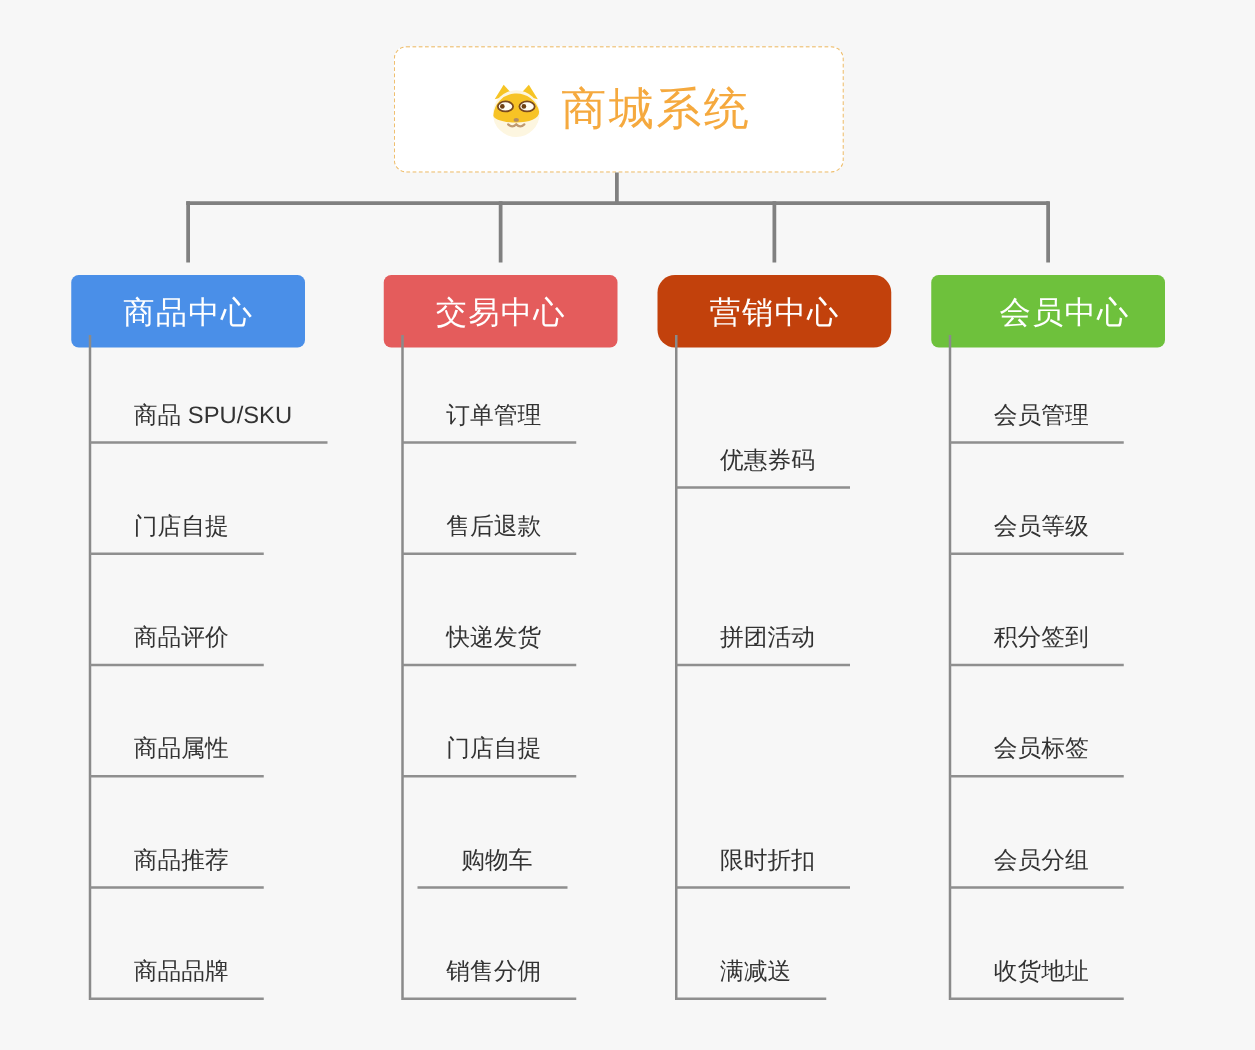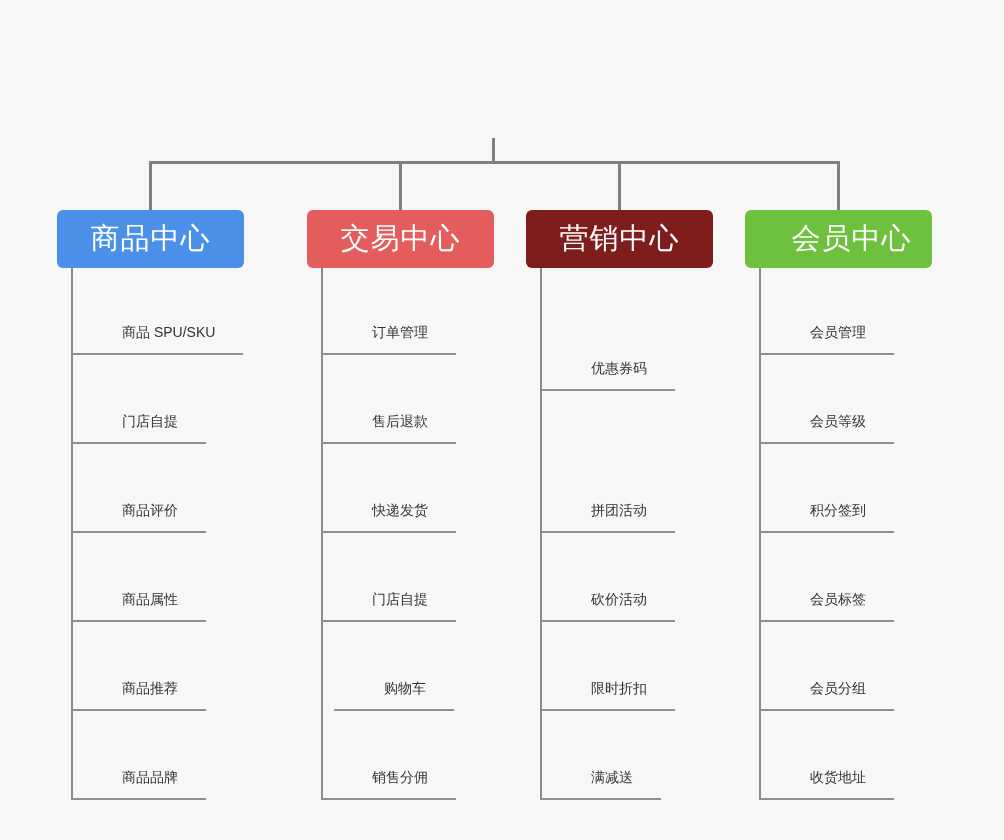--- a/index.html
+++ b/index.html
@@ -33,65 +33,80 @@
     color:#f5a93e;
     letter-spacing:2px;
     white-space:nowrap;
   }
   .doge{width:48px;height:46px;flex:0 0 auto;}
   
   .conn{position:absolute;background:#808080;}
   
   .branch{
     position:absolute;
-    top:210px;
+    top:220px;
     width:187px; height:58px;
     border-radius:6px;
     display:flex;
     align-items:center;
     justify-content:center;
     color:#ffffff;
-    font-size:29px;
+    font-size:25px;
     letter-spacing:1px;
     box-sizing:border-box;
     cursor:default;
   }
   .branch.b0{left:57px; background:#4a8fe8;}
   .branch.b1{left:307px;background:#e45c5c;}
-  .branch.b2{left:526px;background:#7f1d1d;}
+  .branch.b2{left:526px;background:#c2410c;border-radius:14px;}
   .branch.b3{left:745px;background:#6ec13c;padding-left:26px;}
   
   .spine{
     position:absolute;
     top:268px;
     width:2px;
     height:532px;
     background:#8a8a8a;
   }
   .spine.s0{left:71px;}
   .spine.s1{left:321px;}
   .spine.s2{left:540px;}
   .spine.s3{left:759px;}
   
   .leaf{
     position:absolute;
-    font-size:14px;
+    font-size:19px;
     line-height:29px;
     color:#333333;
-    padding:0 28px 6px 50px;
+    padding:0 28px 6px 35px;
     border-bottom:2px solid #8f8f8f;
     white-space:nowrap;
     cursor:default;
   }
 </style>
 </head>
 <body>
 
 <div class="canvas">
 
+  <div class="root-node">
+    <svg class="doge" viewBox="0 0 64 64" aria-hidden="true">
+      <path d="M8 20 L18 4 L28 15 Z" fill="#f6c424"></path>
+      <path d="M56 20 L46 4 L36 15 Z" fill="#f6c424"></path>
+      <circle cx="32" cy="36" r="26" fill="#fdf6e0"></circle>
+      <path d="M6.5 38 a25.8 25.8 0 0 1 51 -4 c0 8 -11 12 -25.5 12 s-25.5 -4 -25.5 -8 z" fill="#f7c325"></path>
+      <ellipse cx="20" cy="28" rx="8.5" ry="5.5" fill="#fffdf5" stroke="#7a4a1e" stroke-width="2"></ellipse>
+      <ellipse cx="44" cy="28" rx="8.5" ry="5.5" fill="#fffdf5" stroke="#7a4a1e" stroke-width="2"></ellipse>
+      <circle cx="16.5" cy="28" r="2.6" fill="#6e4012"></circle>
+      <circle cx="40.5" cy="28" r="2.6" fill="#6e4012"></circle>
+      <ellipse cx="32" cy="43" rx="3" ry="2.2" fill="#b08a62"></ellipse>
+      <path d="M23 48 q4.5 4.5 9 0 q4.5 4.5 9 0" fill="none" stroke="#c09a70" stroke-width="2.4" stroke-linecap="round"></path>
+    </svg>
+    <span class="root-label">商城系统</span>
+  </div>
 
   <div class="conn" style="left:492px;top:138px;width:3px;height:25px;"></div>
   <div class="conn" style="left:149px;top:161px;width:690px;height:3px;"></div>
   <div class="conn" style="left:149px;top:161px;width:3px;height:49px;"></div>
   <div class="conn" style="left:399px;top:161px;width:3px;height:49px;"></div>
   <div class="conn" style="left:618px;top:161px;width:3px;height:49px;"></div>
   <div class="conn" style="left:837px;top:161px;width:3px;height:49px;"></div>
 
   <div class="branch b0">
     <span>商品中心</span>
@@ -120,21 +135,20 @@
 
   <div class="leaf" style="left:322px;top:318px;">订单管理</div>
   <div class="leaf" style="left:322px;top:407px;">售后退款</div>
   <div class="leaf" style="left:322px;top:496px;">快递发货</div>
   <div class="leaf" style="left:322px;top:585px;">门店自提</div>
   <div class="leaf" style="left:322px;top:674px;margin-left:12px;">购物车</div>
   <div class="leaf" style="left:322px;top:763px;">销售分佣</div>
 
   <div class="leaf" style="left:541px;top:318px;margin-top:36px;">优惠券码</div>
   <div class="leaf" style="left:541px;top:496px;">拼团活动</div>
-  <div class="leaf" style="left:541px;top:585px;">砍价活动</div>
   <div class="leaf" style="left:541px;top:674px;">限时折扣</div>
   <div class="leaf" style="left:541px;top:763px;">满减送</div>
 
   <div class="leaf" style="left:760px;top:318px;">会员管理</div>
   <div class="leaf" style="left:760px;top:407px;">会员等级</div>
   <div class="leaf" style="left:760px;top:496px;">积分签到</div>
   <div class="leaf" style="left:760px;top:674px;">会员分组</div>
   <div class="leaf" style="left:760px;top:585px;">会员标签</div>
   <div class="leaf" style="left:760px;top:763px;">收货地址</div>
 

